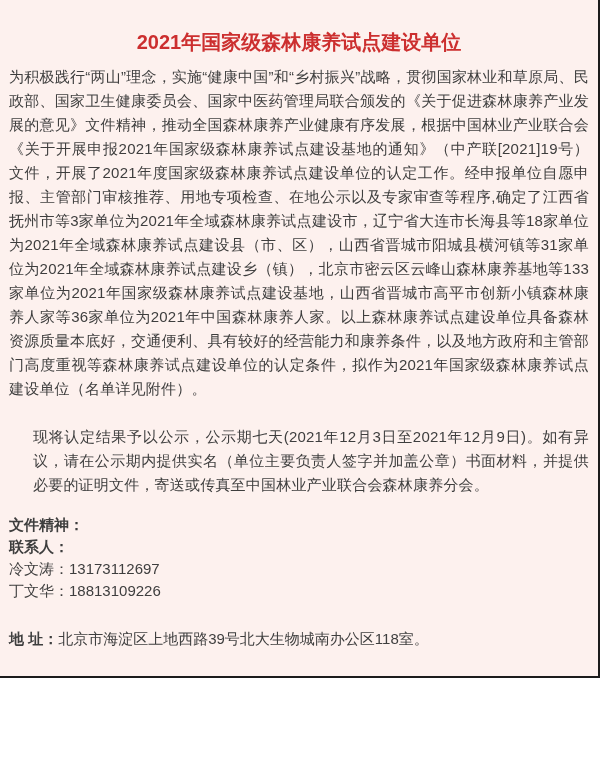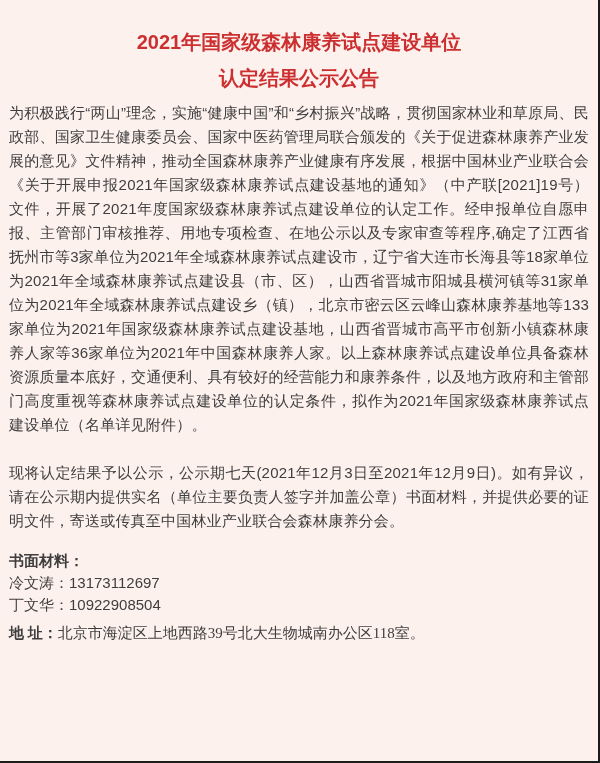--- a/index.html
+++ b/index.html
@@ -3,21 +3,21 @@
 <meta charset="utf-8">
 <style>
   html, body {
     margin: 0;
     padding: 0;
     background: #ffffff;
   }
   .page {
     position: relative;
     width: 600px;
-    height: 763px;
+    height: 678px;
     box-sizing: border-box;
     background: #fdf1ee;
     border-right: 2px solid #1c1c1c;
     border-bottom: 2px solid #1c1c1c;
     overflow: hidden;
     font-family: "Liberation Sans", "DejaVu Sans", sans-serif;
     color: #3e3e3e;
   }
   .title {
     margin: 0;
@@ -35,59 +35,58 @@
     padding: 0 9px;
   }
   .para {
     margin: 0;
     font-size: 15px;
     line-height: 24px;
     text-align: justify;
     letter-spacing: 0.2px;
   }
   .para1 { margin-top: 5px; }
-  .para2 { margin-top: 24px; }
+  .para2 { margin-top: 24px; margin-left: 24px; }
   .contact {
     margin-top: 17px;
     font-size: 15px;
   }
   .contact-line {
     line-height: 22px;
   }
   .bold {
     font-weight: bold;
   }
   .address-line {
-    margin-top: 6px;
-    font-family: Liberation Serif, serif;
+    margin-top: 26px;
   }
 </style>
 </head>
 <body>
 
 <div class="page">
 
   <h1 class="title">
     <span class="title-line">2021年国家级森林康养试点建设单位</span>
-    <span class="title-line">认定结果公示公告</span>
   </h1>
 
   <div class="content">
 
     <p class="para para1">为积极践行“两山”理念，实施“健康中国”和“乡村振兴”战略，贯彻国家林业和草原局、民政部、国家卫生健康委员会、国家中医药管理局联合颁发的《关于促进森林康养产业发展的意见》文件精神，推动全国森林康养产业健康有序发展，根据中国林业产业联合会《关于开展申报2021年国家级森林康养试点建设基地的通知》（中产联[2021]19号）文件，开展了2021年度国家级森林康养试点建设单位的认定工作。经申报单位自愿申报、主管部门审核推荐、用地专项检查、在地公示以及专家审查等程序,确定了江西省抚州市等3家单位为2021年全域森林康养试点建设市，辽宁省大连市长海县等18家单位为2021年全域森林康养试点建设县（市、区），山西省晋城市阳城县横河镇等31家单位为2021年全域森林康养试点建设乡（镇），北京市密云区云峰山森林康养基地等133家单位为2021年国家级森林康养试点建设基地，山西省晋城市高平市创新小镇森林康养人家等36家单位为2021年中国森林康养人家。以上森林康养试点建设单位具备森林资源质量本底好，交通便利、具有较好的经营能力和康养条件，以及地方政府和主管部门高度重视等森林康养试点建设单位的认定条件，拟作为2021年国家级森林康养试点建设单位（名单详见附件）。</p>
 
     <p class="para para2">现将认定结果予以公示，公示期七天(2021年12月3日至2021年12月9日)。如有异议，请在公示期内提供实名（单位主要负责人签字并加盖公章）书面材料，并提供必要的证明文件，寄送或传真至中国林业产业联合会森林康养分会。</p>
 
     <div class="contact">
 
-      <div class="contact-line bold">书面材料：</div>
+      <div class="contact-line bold">文件精神：</div>
 
 
 
+      <div class="contact-line bold">联系人：</div>
 
       <div class="contact-line">冷文涛：13173112697</div>
-      <div class="contact-line">丁文华：10922908504</div>
+      <div class="contact-line">丁文华：18813109226</div>
 
       <div class="contact-line address-line"><span class="bold">地 址：</span><span>北京市海淀区上地西路39号北大生物城南办公区118室。</span></div>
 
     </div>
   </div>
 </div>
 
 </body></html>

